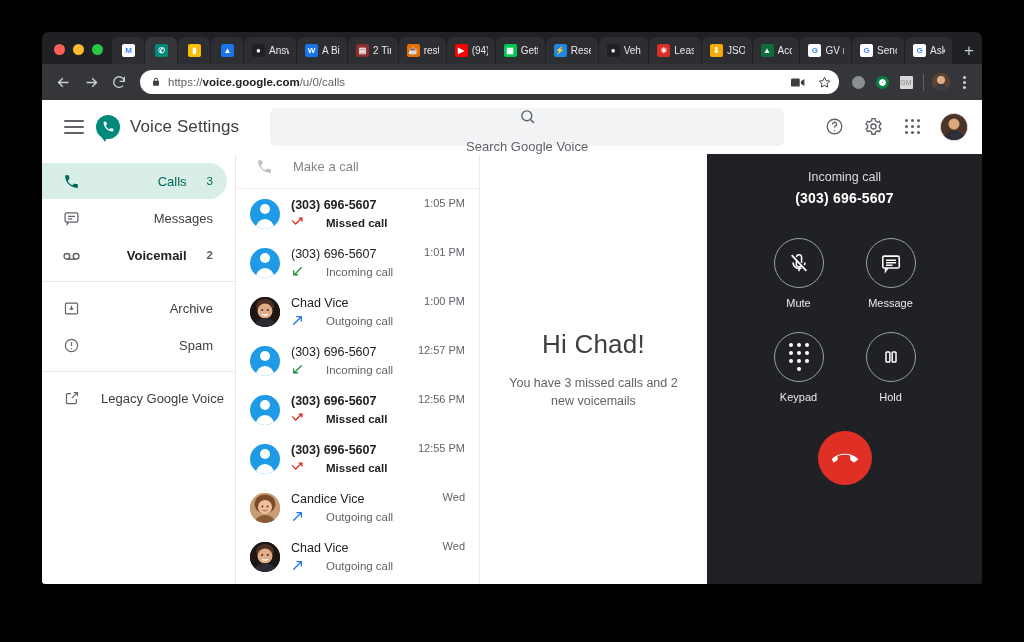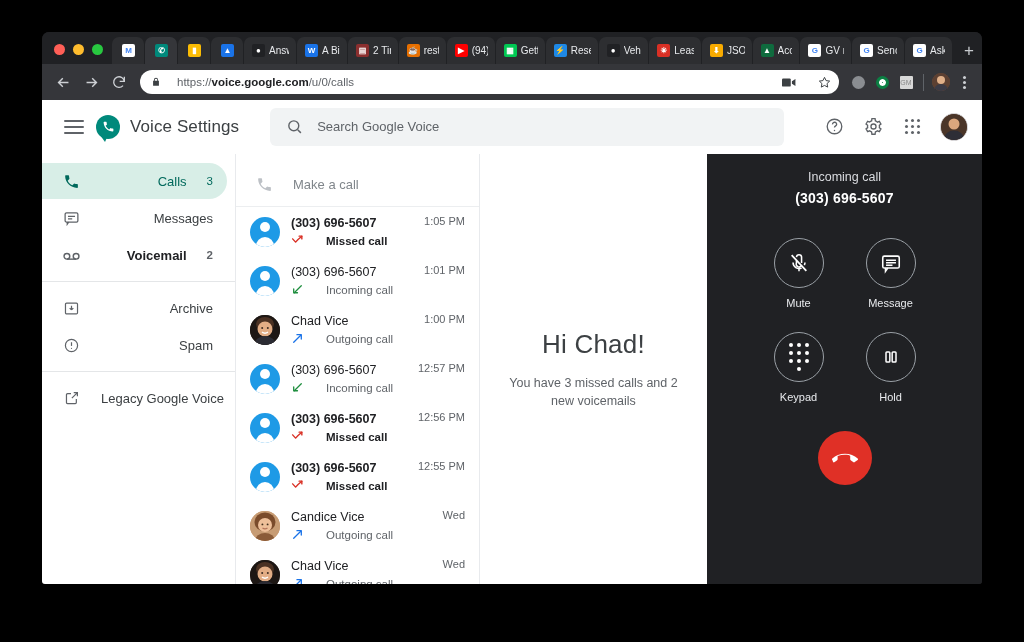--- a/index.html
+++ b/index.html
@@ -88,21 +88,21 @@
   }
   .navbtn svg { display: block; }
   .omnibox {
     flex: 1;
     height: 24px;
     background: #fff;
     border-radius: 12px;
     display: flex; align-items: center;
     padding: 0 8px 0 11px;
     margin: 0 6px;
-    gap: 16px;
+    gap: 7px;
     min-width: 0;
     justify-content: space-between;
   }
   .omnibox .lock { color: #3c4043; flex-shrink: 0; display:flex; }
   .url-text {
     flex: 1;
     font-size: 11.5px;
     color: #5f6368;
     white-space: nowrap; overflow: hidden;
   }
@@ -155,20 +155,21 @@
   }
   .gv-title { font-size: 17px; color: #3c4043; letter-spacing: .1px; }
   .search-box {
     width: 514px; height: 38px;
     background: #f1f3f4;
     border-radius: 6px;
     display: flex; align-items: center;
     gap: 14px;
     padding: 0 16px;
     margin-left: 31px;
+    flex-direction: column;
   }
   .search-box .si { color: #5f6368; display: flex; }
   .search-ph { font-size: 13px; color: #5f6368; }
   .hdr-right { margin-left: auto; display: flex; align-items: center; gap: 17px; }
   .hdr-ic { width: 22px; height: 22px; color: #5f6368; display: flex; align-items: center; justify-content: center; }
   .apps-grid { display: grid; grid-template-columns: repeat(3, 3px); gap: 3px; }
   .apps-grid i { width: 3px; height: 3px; background: #5f6368; border-radius: 50%; display: block; }
   .hdr-avatar {
     width: 28px; height: 28px; border-radius: 50%;
     background: #6b4a3a; overflow: hidden;
@@ -198,21 +199,21 @@
   .nav-item.active .nic { color: #00695c; }
   .nav-item.bold { font-weight: 700; color: #202124; }
   .nav-label { flex: 1; white-space: nowrap; text-align: right; }
   .nav-badge { font-size: 11.5px; color: #5f6368; }
   .nav-item.active .nav-badge { color: #00695c; }
   .nav-div { height: 1px; background: #e4e6e8; margin: 8px 0 8px 0; }
 
   
   .calllist {
     width: 245px;
-    padding-top: 63px;
+    padding-top: 45px;
     border-left: 1px solid #e8eaed;
     border-right: 1px solid #e8eaed;
     background: #fff;
     flex-shrink: 0;
     overflow: hidden;
   }
   .makecall {
     height: 44px;
     display: flex; align-items: center;
     gap: 20px;

